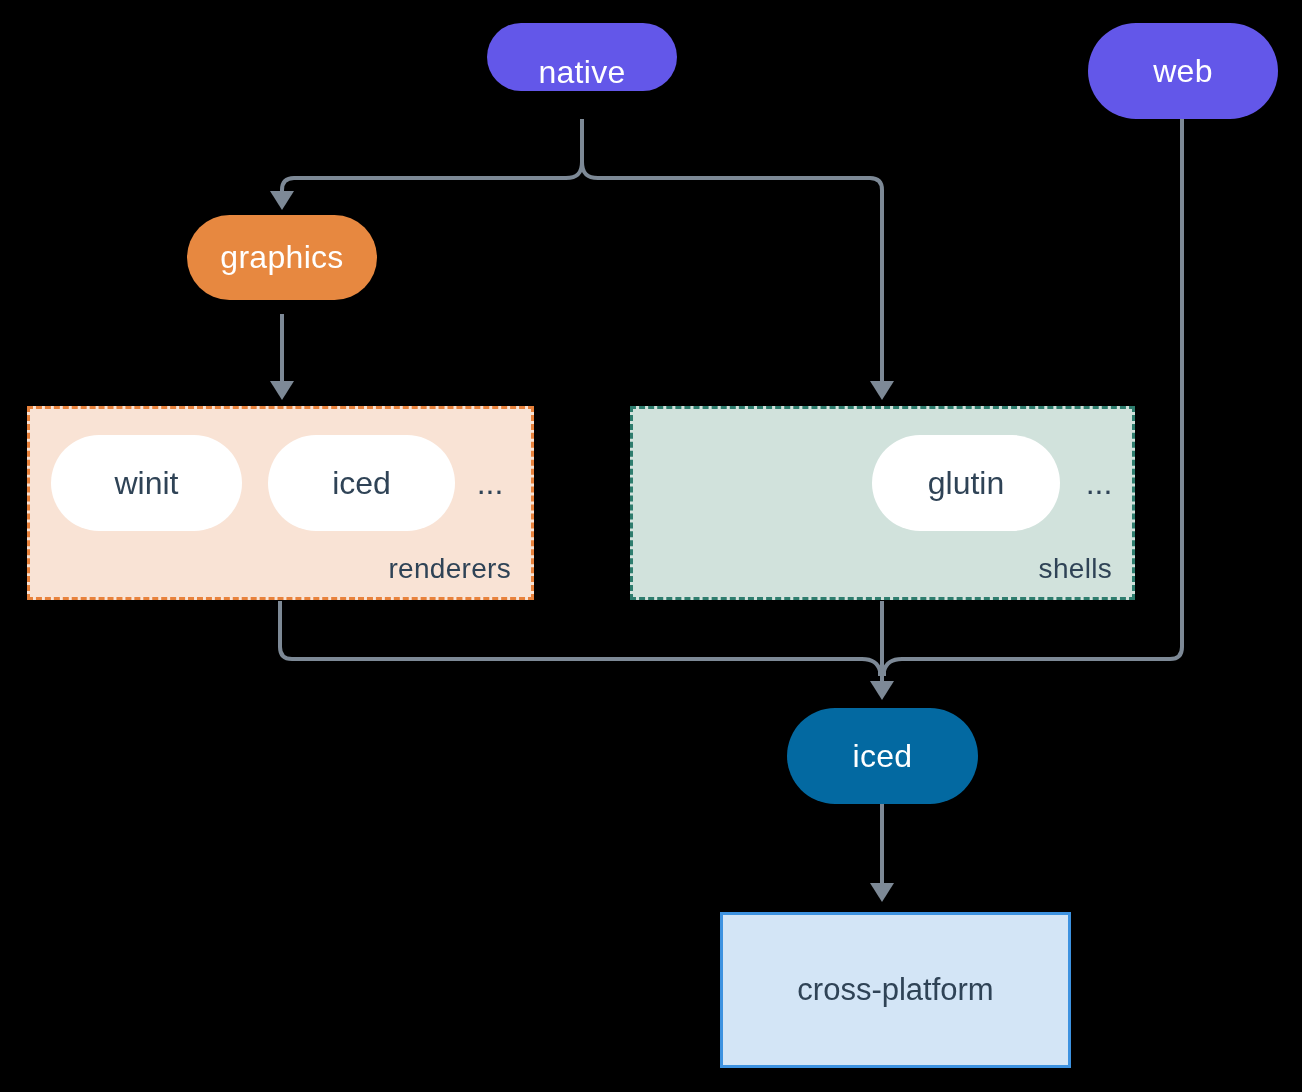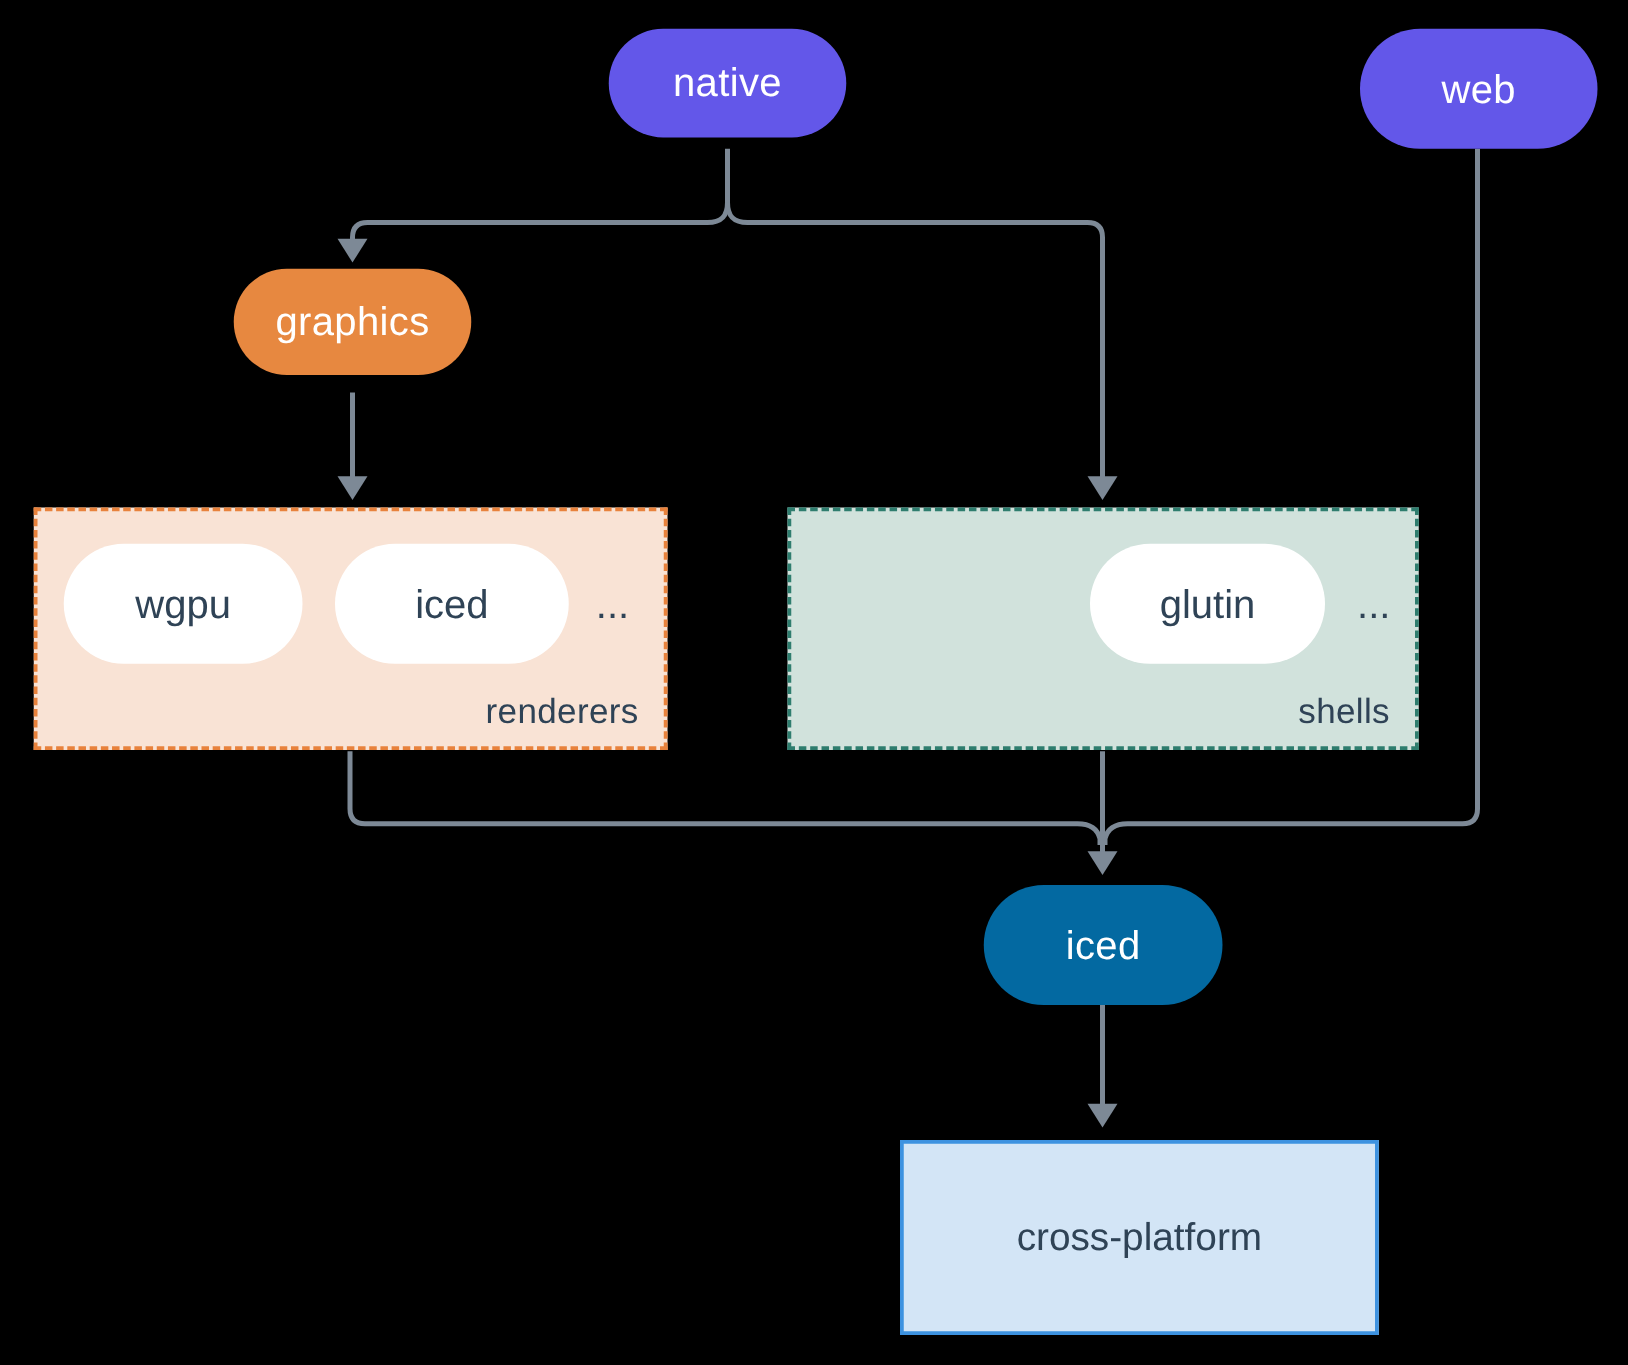--- a/index.html
+++ b/index.html
@@ -23,21 +23,21 @@
   .pill {
     position: absolute;
     border-radius: 60px;
     display: flex;
     align-items: center;
     justify-content: center;
     font-size: 32px;
     letter-spacing: 0.3px;
     color: #ffffff;
   }
-  .node-native  { left: 487px;  top: 23px;  width: 190px; height: 87px; background: #6357e9; }
+  .node-native  { left: 487px;  top: 23px;  width: 190px; height: 68px; background: #6357e9; align-items: flex-end; }
   .node-web     { left: 1088px; top: 23px;  width: 190px; height: 96px; background: #6357e9; }
   .node-graphics{ left: 187px;  top: 215px; width: 190px; height: 85px; background: #e78840; }
   .node-iced    { left: 787px;  top: 708px; width: 191px; height: 96px; background: #0369a1; }
 
   .group {
     position: absolute;
     box-sizing: border-box;
     width: 507px;
     height: 194px;
   }
@@ -83,21 +83,21 @@
     position: absolute;
     right: 20px;
     bottom: 12px;
     font-size: 28px;
     color: #2f4356;
     letter-spacing: 0.3px;
   }
   .app-box {
     position: absolute;
     left: 720px; top: 912px;
-    width: 383px; height: 156px;
+    width: 351px; height: 156px;
     box-sizing: border-box;
     background: #d3e5f6;
     border: 3px solid #3d92e0;
     display: flex;
     flex-direction: row;
     align-items: center;
     justify-content: center;
     font-size: 31px;
     line-height: 48px;
     color: #2f4356;
@@ -144,21 +144,21 @@
   <div class="pill node-web">
     <span>web</span>
   </div>
 
   <div class="pill node-graphics">
     <span>graphics</span>
   </div>
 
   <div class="group group-renderers">
     <div class="inner-pill pill-wgpu">
-      <span>wgpu</span>
+      <span>winit</span>
     </div>
     <div class="inner-pill pill-glow">
       <span>iced</span>
     </div>
     <span class="ellipsis ellipsis-renderers">...</span>
     <span class="group-label">renderers</span>
   </div>
 
   <div class="group group-shells">
     <div class="inner-pill pill-glutin">

